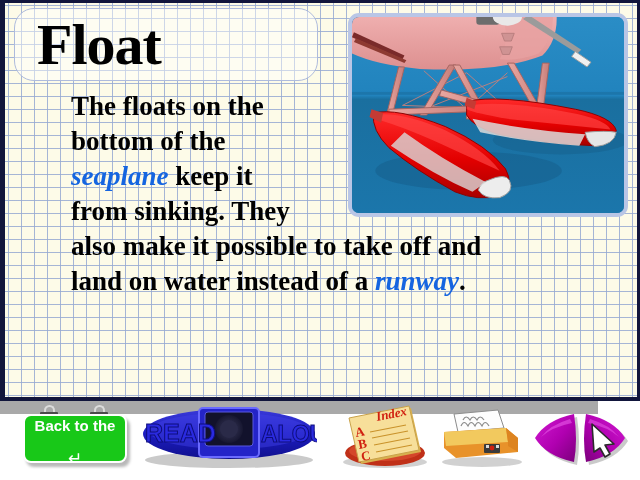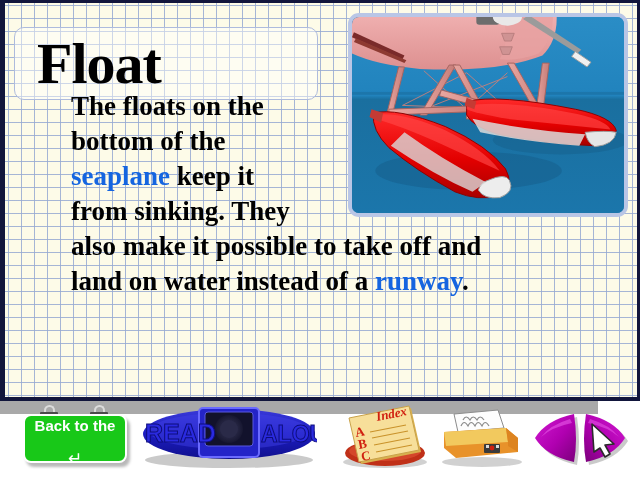--- a/index.html
+++ b/index.html
@@ -25,23 +25,23 @@
     border-bottom: 4px solid #12163c;
     border-right: 0;
   }
   #page::after{
     content:""; position:absolute; right:0; top:-3px; bottom:-4px; width:3px;
     background:#12163c;
   }
 
   
   #title-box {
-    position: absolute; left: 9px; top: 24px; width: 304px; height: 73px;
+    position: absolute; left: 9px; top: 5px; width: 304px; height: 73px;
     border: 1px solid #aebbdd;
-    border-radius: 10px;
+    border-radius: 20px;
     background: rgba(255,255,255,.45);
   }
   #title-text {
     position: absolute; left: 22px; top: 2px;
     font-family: "Liberation Serif", serif;
     font-weight: bold;
     font-size: 58px;
     line-height: 68px;
     color: #000;
     letter-spacing: -1px;
@@ -51,21 +51,21 @@
   #body-text {
     position: absolute; left: 18px; top: 86px; width: 600px;
     font-family: "Liberation Serif", serif;
     font-weight: bold;
     font-size: 27px;
     line-height: 35px;
     color: #000;
     white-space: pre-wrap;
     margin-left: 48px;
   }
-  #body-text .vocab { color: #1565e0; }
+  #body-text .vocab { color: #1565e0; font-style: italic; }
 
   
   #illus-frame {
     position: absolute; left: 343px; top: 10px; width: 280px; height: 204px;
     border: 4px solid #b9c6e6;
     border-radius: 11px;
     background: #1f7fba;
     overflow: hidden;
   }
   #illus-frame svg { display: block; width: 100%; height: 100%; }

